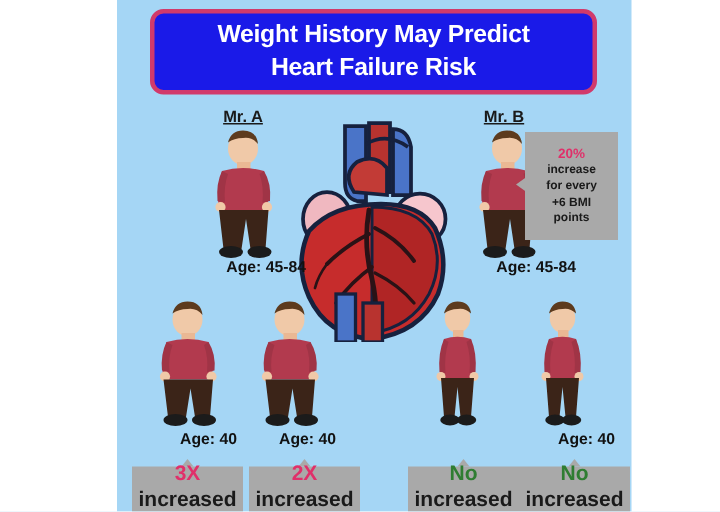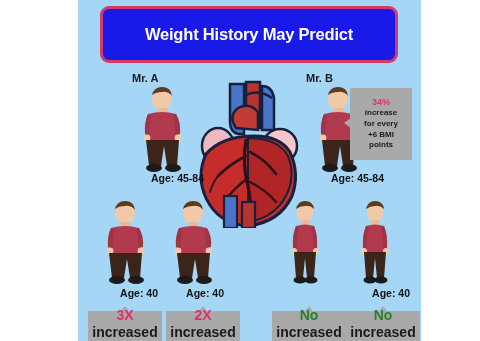--- a/index.html
+++ b/index.html
@@ -56,20 +56,22 @@
     white-space: nowrap;
   }
 
   
   .person-name {
     position: absolute;
     font-size: 11px;
     font-weight: bold;
     color: #1a1a1a;
     white-space: nowrap;
+    text-align: center;
+    text-decoration: underline;
   }
   #name-mr-a { left: 54px; top: 72px; width: 60px; }
   #name-mr-b { left: 228px; top: 72px; width: 60px; }
 
   
   .age-label {
     position: absolute;
     font-size: 10.5px;
     font-weight: bold;
     color: #111111;
@@ -182,20 +184,21 @@
 </style>
 </head>
 <body>
 
 <div id="canvas">
 
   <div id="infographic">
 
     <div id="title-box">
       <div class="title-line">Weight History May Predict</div>
+      <div class="title-line">Heart Failure Risk</div>
     </div>
 
     <div id="heart-wrap">
       <svg viewBox="0 0 124 150" xmlns="http://www.w3.org/2000/svg">
 
         <path d="M42 6 L42 44 Q42 54 50 56 L56 56 L56 6 Z" fill="#4a74c8" stroke="#16213e" stroke-width="2.5"></path>
         <path d="M58 4 L58 50 L72 50 L72 4 Z" fill="#b8332f" stroke="#16213e" stroke-width="2.5"></path>
         <path d="M74 8 Q84 8 86 20 L86 52 L74 52 Z" fill="#4a74c8" stroke="#16213e" stroke-width="2.5"></path>
         <path d="M56 18 Q70 10 84 20" fill="none" stroke="#16213e" stroke-width="2.5"></path>
 
@@ -251,21 +254,21 @@
         <circle cx="44" cy="52" r="3.4" fill="#f0c9a8"></circle>
         <path d="M12 54 L45 54 L43 80 L33 80 L30 60 L27 80 L15 80 Z" fill="#3b2418"></path>
         <ellipse cx="20" cy="82" rx="8" ry="4" fill="#1b1b1b"></ellipse>
         <ellipse cx="39" cy="82" rx="8" ry="4" fill="#1b1b1b"></ellipse>
       </svg>
     </div>
     <div class="age-label" id="age-b-top">Age: 45-84</div>
 
     <div id="bmi-pointer"></div>
     <div id="bmi-callout">
-      <div class="bmi-pct">34%</div>
+      <div class="bmi-pct">20%</div>
       <div class="bmi-text">increase</div>
       <div class="bmi-text">for every</div>
       <div class="bmi-text">+6 BMI</div>
       <div class="bmi-text">points</div>
     </div>
 
     <div class="person" id="fig-a-20">
       <svg viewBox="0 0 54 84" xmlns="http://www.w3.org/2000/svg">
         <ellipse cx="27" cy="13" rx="10" ry="11" fill="#f0c9a8"></ellipse>
         <path d="M17 9 Q19 1 27 1 Q36 1 37 10 Q33 5 27 6 Q21 6 17 9 Z" fill="#5d3b1e"></path>

